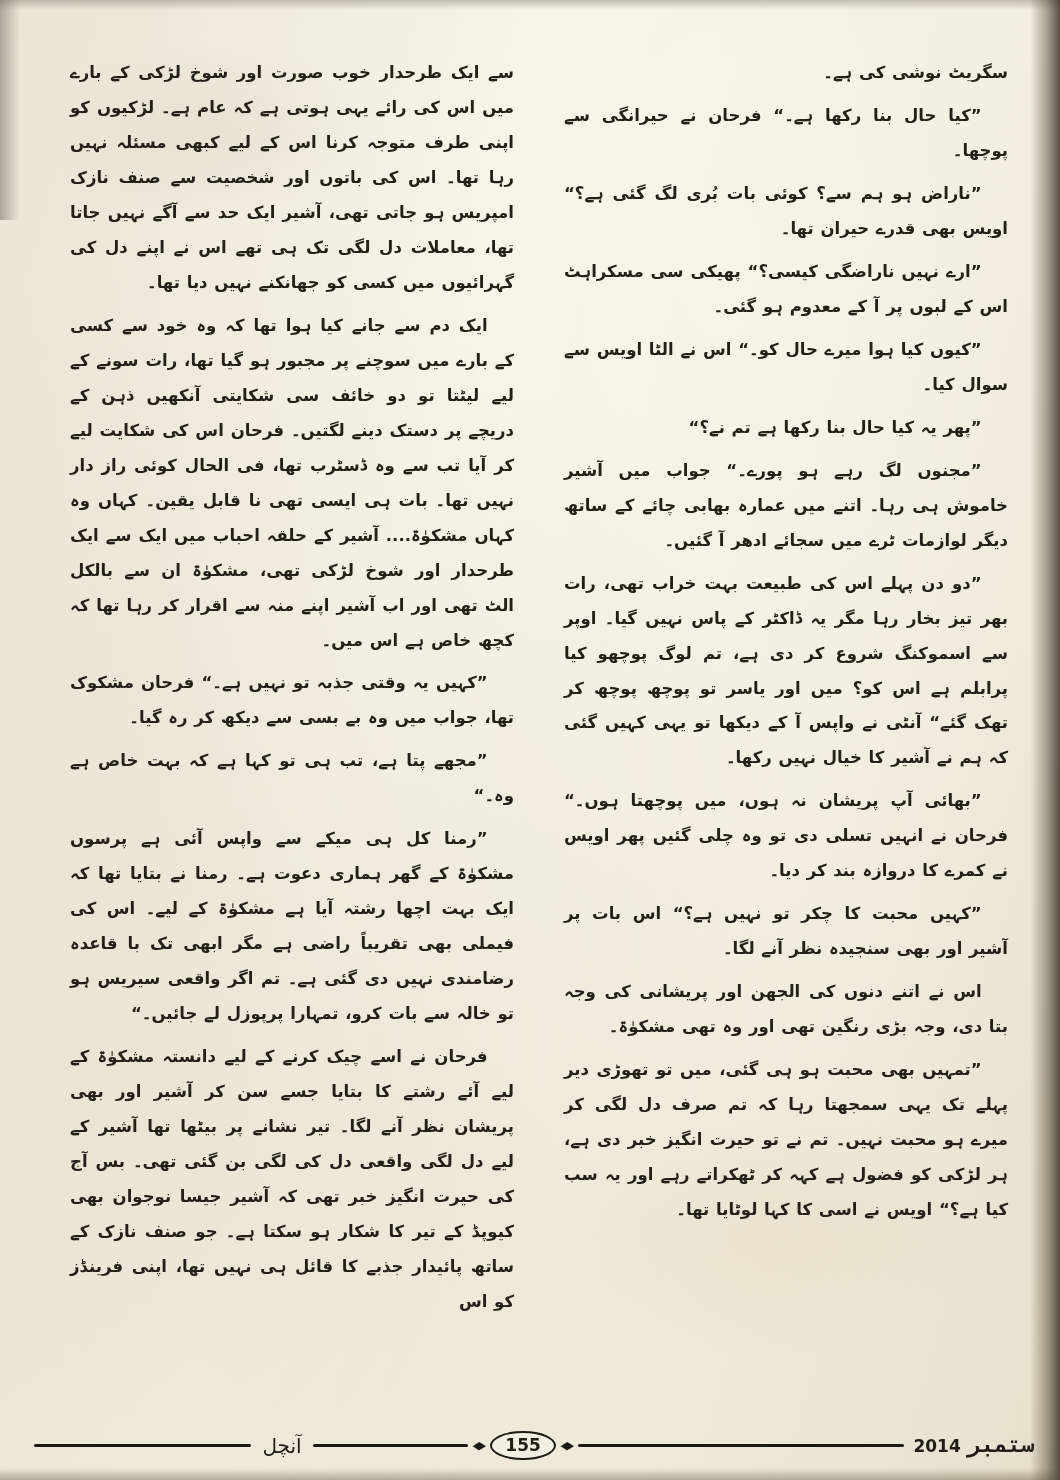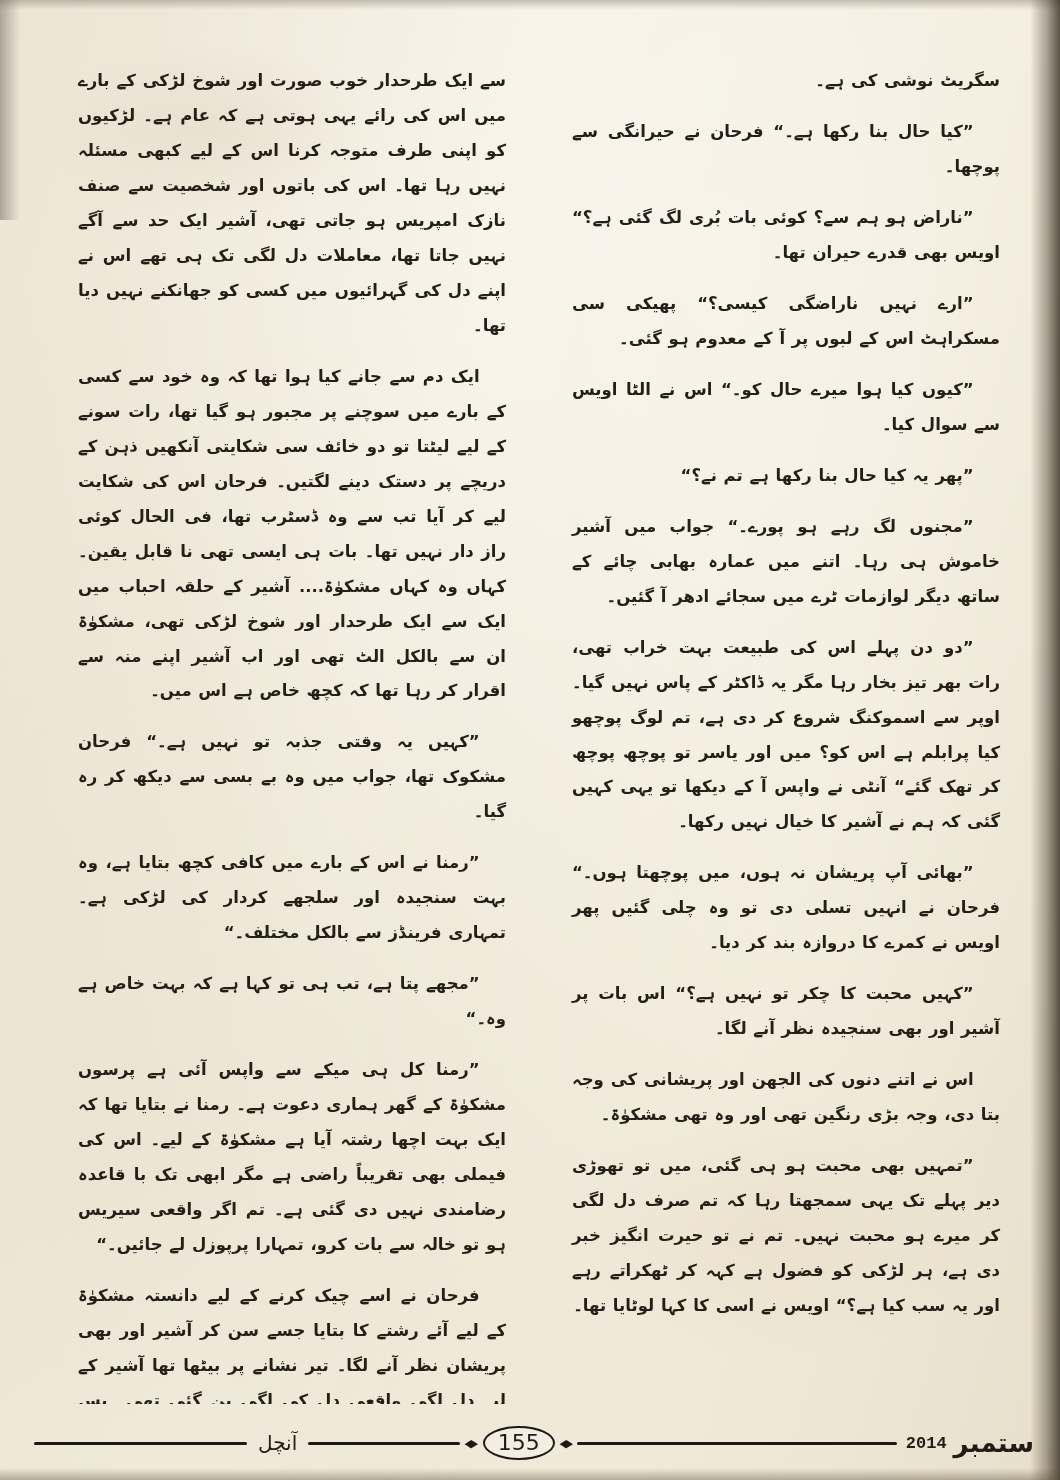--- a/index.html
+++ b/index.html
@@ -52,21 +52,21 @@
     flex-direction: row;       
     gap: 34px;
   }
   .column {
     flex: 1 1 0;
     direction: rtl;
     text-align: justify;
     overflow: hidden;
   }
   .column p {
-    margin: 16px;
+    margin: 8px;
     text-indent: 1.6em;
     font-size: 16.5px;
     line-height: 2.12;
     font-weight: bold;
     color: #241f17;
     word-spacing: 1px;
   }
   .column p:first-child { text-indent: 0; }
   
   .footer {
@@ -81,38 +81,38 @@
   }
   .rule {
     height: 3px;
     background: #1d1a14;
     border-radius: 2px;
   }
   .rule.long  { flex: 2.1 1 0; }
   .rule.mid   { flex: 1.0 1 0; }
   .rule.short { flex: 1.4 1 0; }
   .footer-month {
-    font-size: 26px;
+    font-size: 22px;
     font-weight: bold;
     letter-spacing: 0.5px;
+    font-family: Liberation Mono, monospace;
   }
   .footer-year {
     font-size: 17px;
     font-weight: bold;
     direction: ltr;
     margin-left: 2px;
-    font-family: Liberation Mono, monospace;
   }
   .page-oval {
     display: inline-block;
     border: 2.5px solid #1d1a14;
     border-radius: 50%;
     padding: 2px 13px 3px 13px;
-    font-size: 22px;
-    font-weight: normal;
+    font-size: 17px;
+    font-weight: bold;
     direction: ltr;
     background: rgba(255,255,255,0.25);
   }
   .ornament {
     font-size: 11px;
     color: #1d1a14;
     line-height: 1;
     transform: scaleX(1.6);
   }
   .footer-magazine {
@@ -153,21 +153,20 @@
         <p>”دو دن پہلے اس کی طبیعت بہت خراب تھی، رات بھر تیز بخار رہا مگر یہ ڈاکٹر کے پاس نہیں گیا۔ اوپر سے اسموکنگ شروع کر دی ہے، تم لوگ پوچھو کیا پرابلم ہے اس کو؟ میں اور یاسر تو پوچھ پوچھ کر تھک گئے“ آنٹی نے واپس آ کے دیکھا تو یہی کہیں گئی کہ ہم نے آشیر کا خیال نہیں رکھا۔</p>
         <p>”بھائی آپ پریشان نہ ہوں، میں پوچھتا ہوں۔“ فرحان نے انہیں تسلی دی تو وہ چلی گئیں پھر اویس نے کمرے کا دروازہ بند کر دیا۔</p>
         <p>”کہیں محبت کا چکر تو نہیں ہے؟“ اس بات پر آشیر اور بھی سنجیدہ نظر آنے لگا۔</p>
         <p>اس نے اتنے دنوں کی الجھن اور پریشانی کی وجہ بتا دی، وجہ بڑی رنگین تھی اور وہ تھی مشکوٰۃ۔</p>
         <p>”تمہیں بھی محبت ہو ہی گئی، میں تو تھوڑی دیر پہلے تک یہی سمجھتا رہا کہ تم صرف دل لگی کر میرے ہو محبت نہیں۔ تم نے تو حیرت انگیز خبر دی ہے، ہر لڑکی کو فضول ہے کہہ کر ٹھکراتے رہے اور یہ سب کیا ہے؟“ اویس نے اسی کا کہا لوٹایا تھا۔</p>
       </div>
     <div class="column">
         <p>سے ایک طرحدار خوب صورت اور شوخ لڑکی کے بارے میں اس کی رائے یہی ہوتی ہے کہ عام ہے۔ لڑکیوں کو اپنی طرف متوجہ کرنا اس کے لیے کبھی مسئلہ نہیں رہا تھا۔ اس کی باتوں اور شخصیت سے صنف نازک امپریس ہو جاتی تھی، آشیر ایک حد سے آگے نہیں جاتا تھا، معاملات دل لگی تک ہی تھے اس نے اپنے دل کی گہرائیوں میں کسی کو جھانکنے نہیں دیا تھا۔</p>
         <p>ایک دم سے جانے کیا ہوا تھا کہ وہ خود سے کسی کے بارے میں سوچنے پر مجبور ہو گیا تھا، رات سونے کے لیے لیٹتا تو دو خائف سی شکایتی آنکھیں ذہن کے دریچے پر دستک دینے لگتیں۔ فرحان اس کی شکایت لیے کر آیا تب سے وہ ڈسٹرب تھا، فی الحال کوئی راز دار نہیں تھا۔ بات ہی ایسی تھی نا قابل یقین۔ کہاں وہ کہاں مشکوٰۃ.... آشیر کے حلقہ احباب میں ایک سے ایک طرحدار اور شوخ لڑکی تھی، مشکوٰۃ ان سے بالکل الٹ تھی اور اب آشیر اپنے منہ سے اقرار کر رہا تھا کہ کچھ خاص ہے اس میں۔</p>
         <p>”کہیں یہ وقتی جذبہ تو نہیں ہے۔“ فرحان مشکوک تھا، جواب میں وہ بے بسی سے دیکھ کر رہ گیا۔</p>
-        <p>”رمنا نے اس کے بارے میں کافی کچھ بتایا ہے، وہ بہت سنجیدہ اور سلجھے کردار کی لڑکی ہے۔ تمہاری فرینڈز سے بالکل مختلف۔“</p>
         <p>”مجھے پتا ہے، تب ہی تو کہا ہے کہ بہت خاص ہے وہ۔“</p>
         <p>”رمنا کل ہی میکے سے واپس آئی ہے پرسوں مشکوٰۃ کے گھر ہماری دعوت ہے۔ رمنا نے بتایا تھا کہ ایک بہت اچھا رشتہ آیا ہے مشکوٰۃ کے لیے۔ اس کی فیملی بھی تقریباً راضی ہے مگر ابھی تک با قاعدہ رضامندی نہیں دی گئی ہے۔ تم اگر واقعی سیریس ہو تو خالہ سے بات کرو، تمہارا پرپوزل لے جائیں۔“</p>
         <p>فرحان نے اسے چیک کرنے کے لیے دانستہ مشکوٰۃ کے لیے آئے رشتے کا بتایا جسے سن کر آشیر اور بھی پریشان نظر آنے لگا۔ تیر نشانے پر بیٹھا تھا آشیر کے لیے دل لگی واقعی دل کی لگی بن گئی تھی۔ بس آج کی حیرت انگیز خبر تھی کہ آشیر جیسا نوجوان بھی کیوپڈ کے تیر کا شکار ہو سکتا ہے۔ جو صنف نازک کے ساتھ پائیدار جذبے کا قائل ہی نہیں تھا، اپنی فرینڈز کو اس</p>
       </div>
   </div>
 
   <div class="footer">
     <span class="footer-month">ستمبر</span>
     <span class="footer-year">2014</span>
     <span class="rule long"></span>

